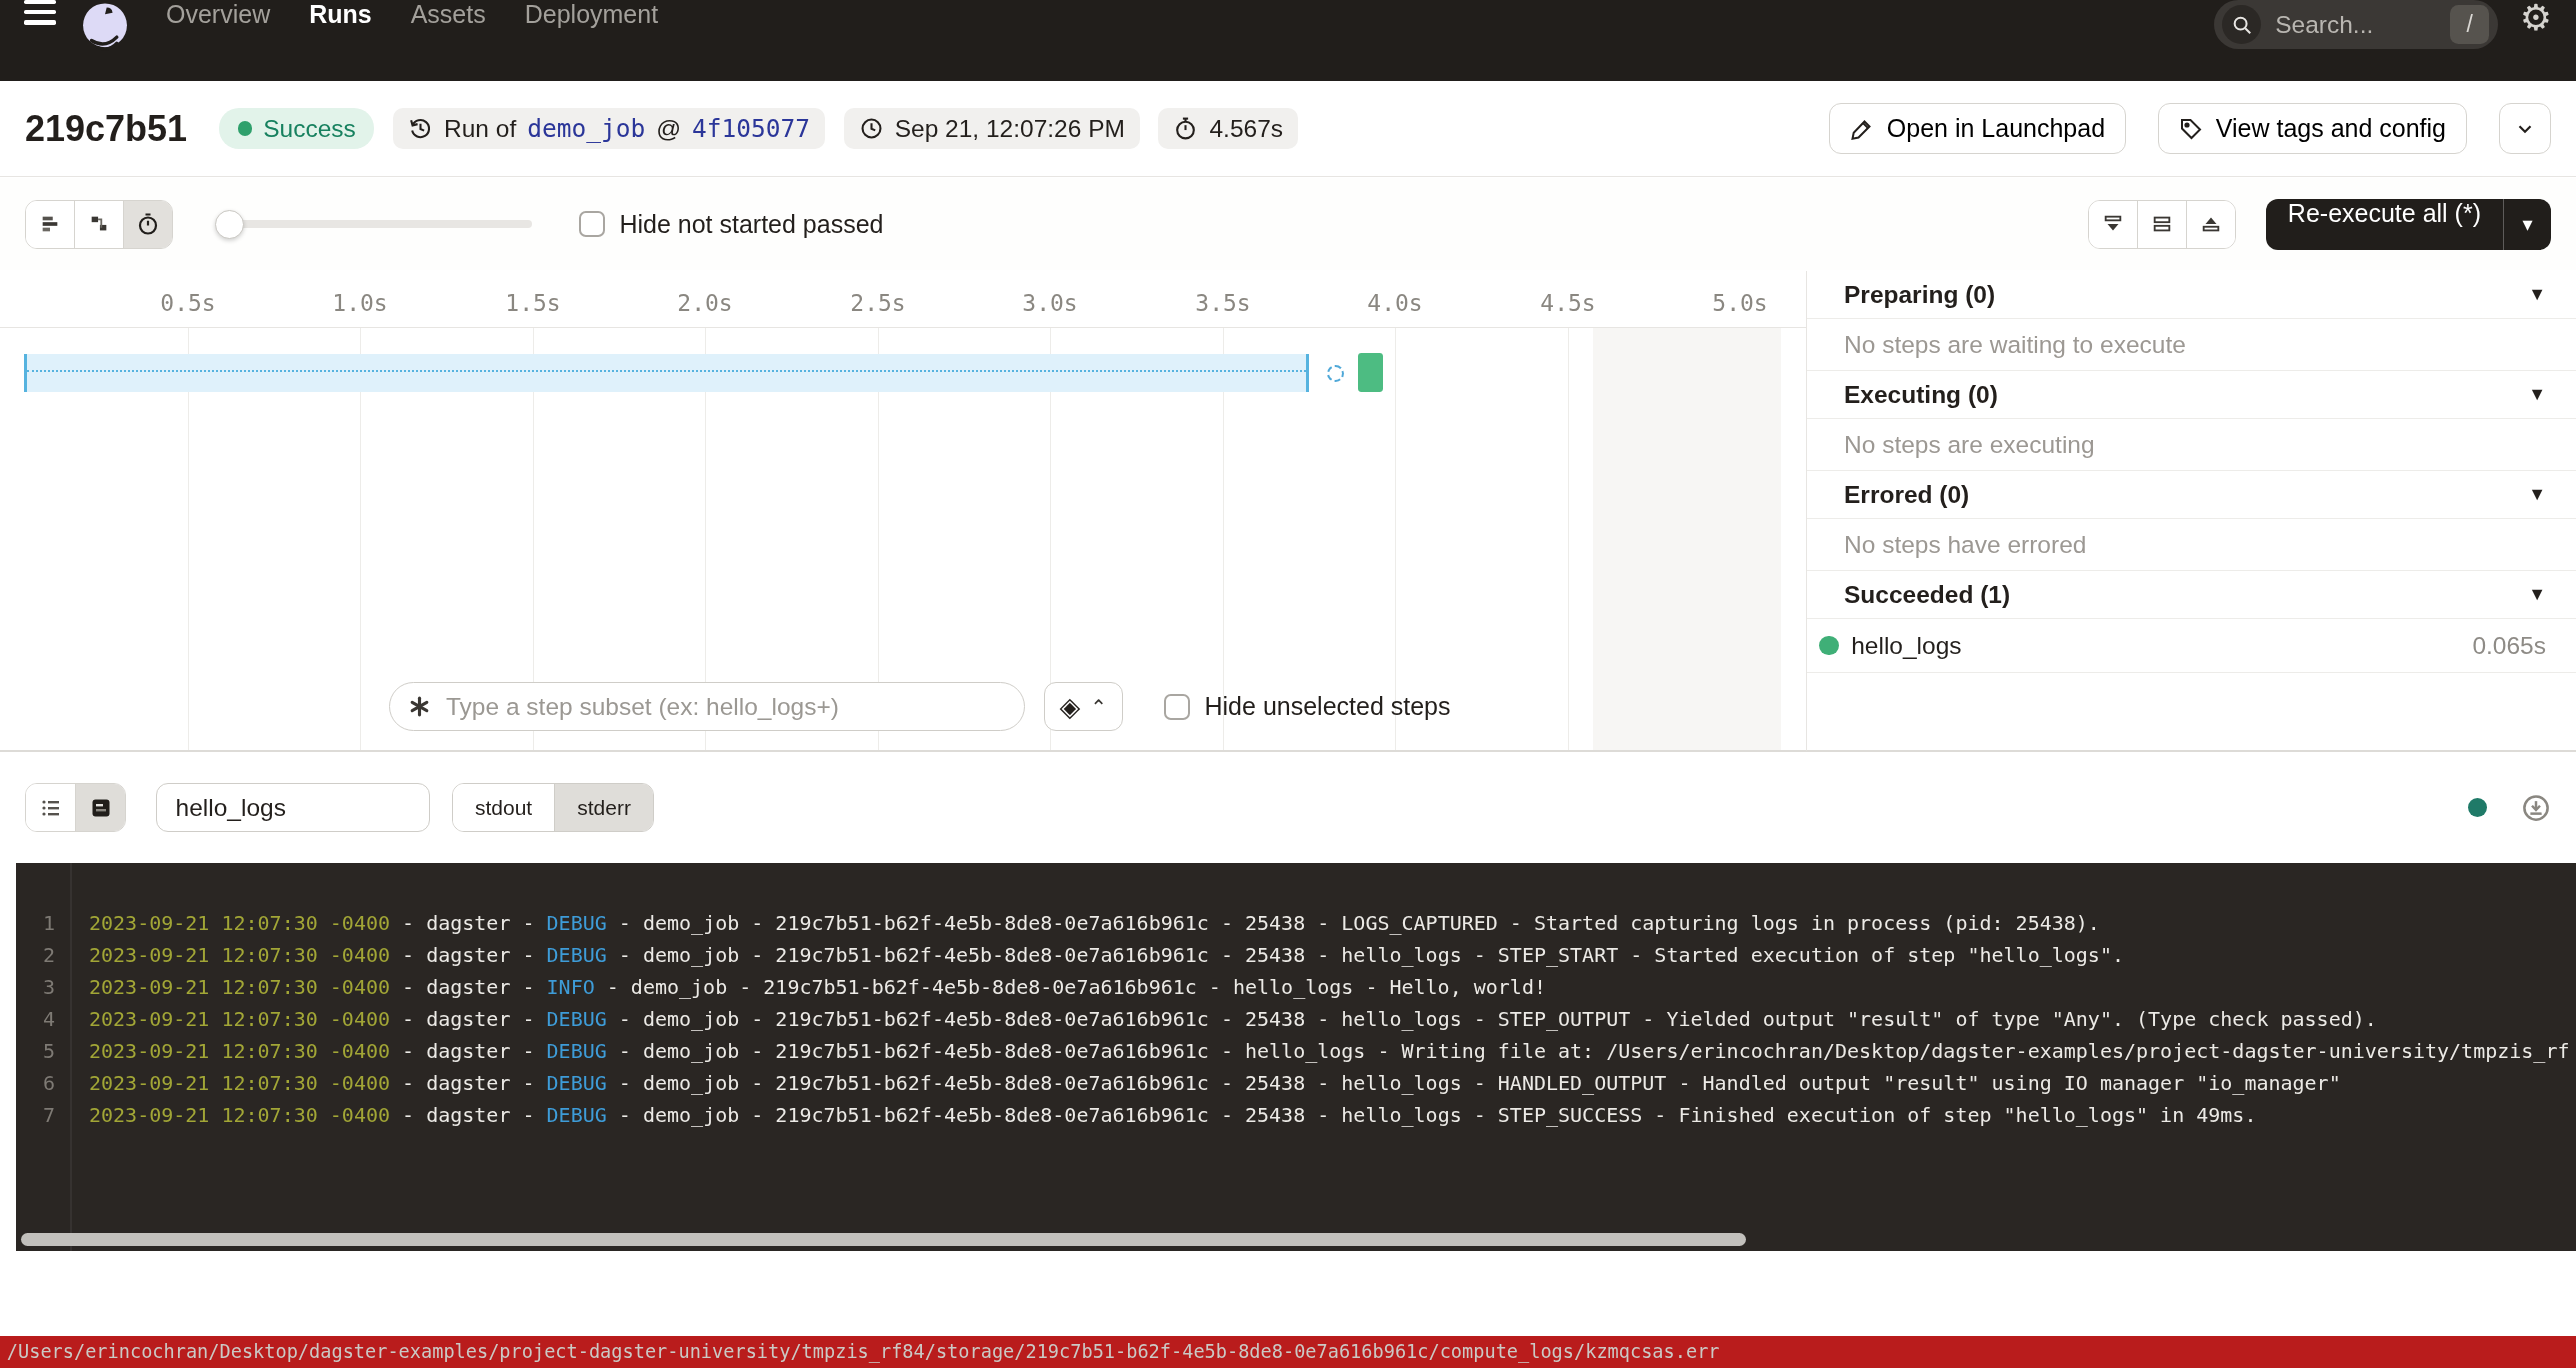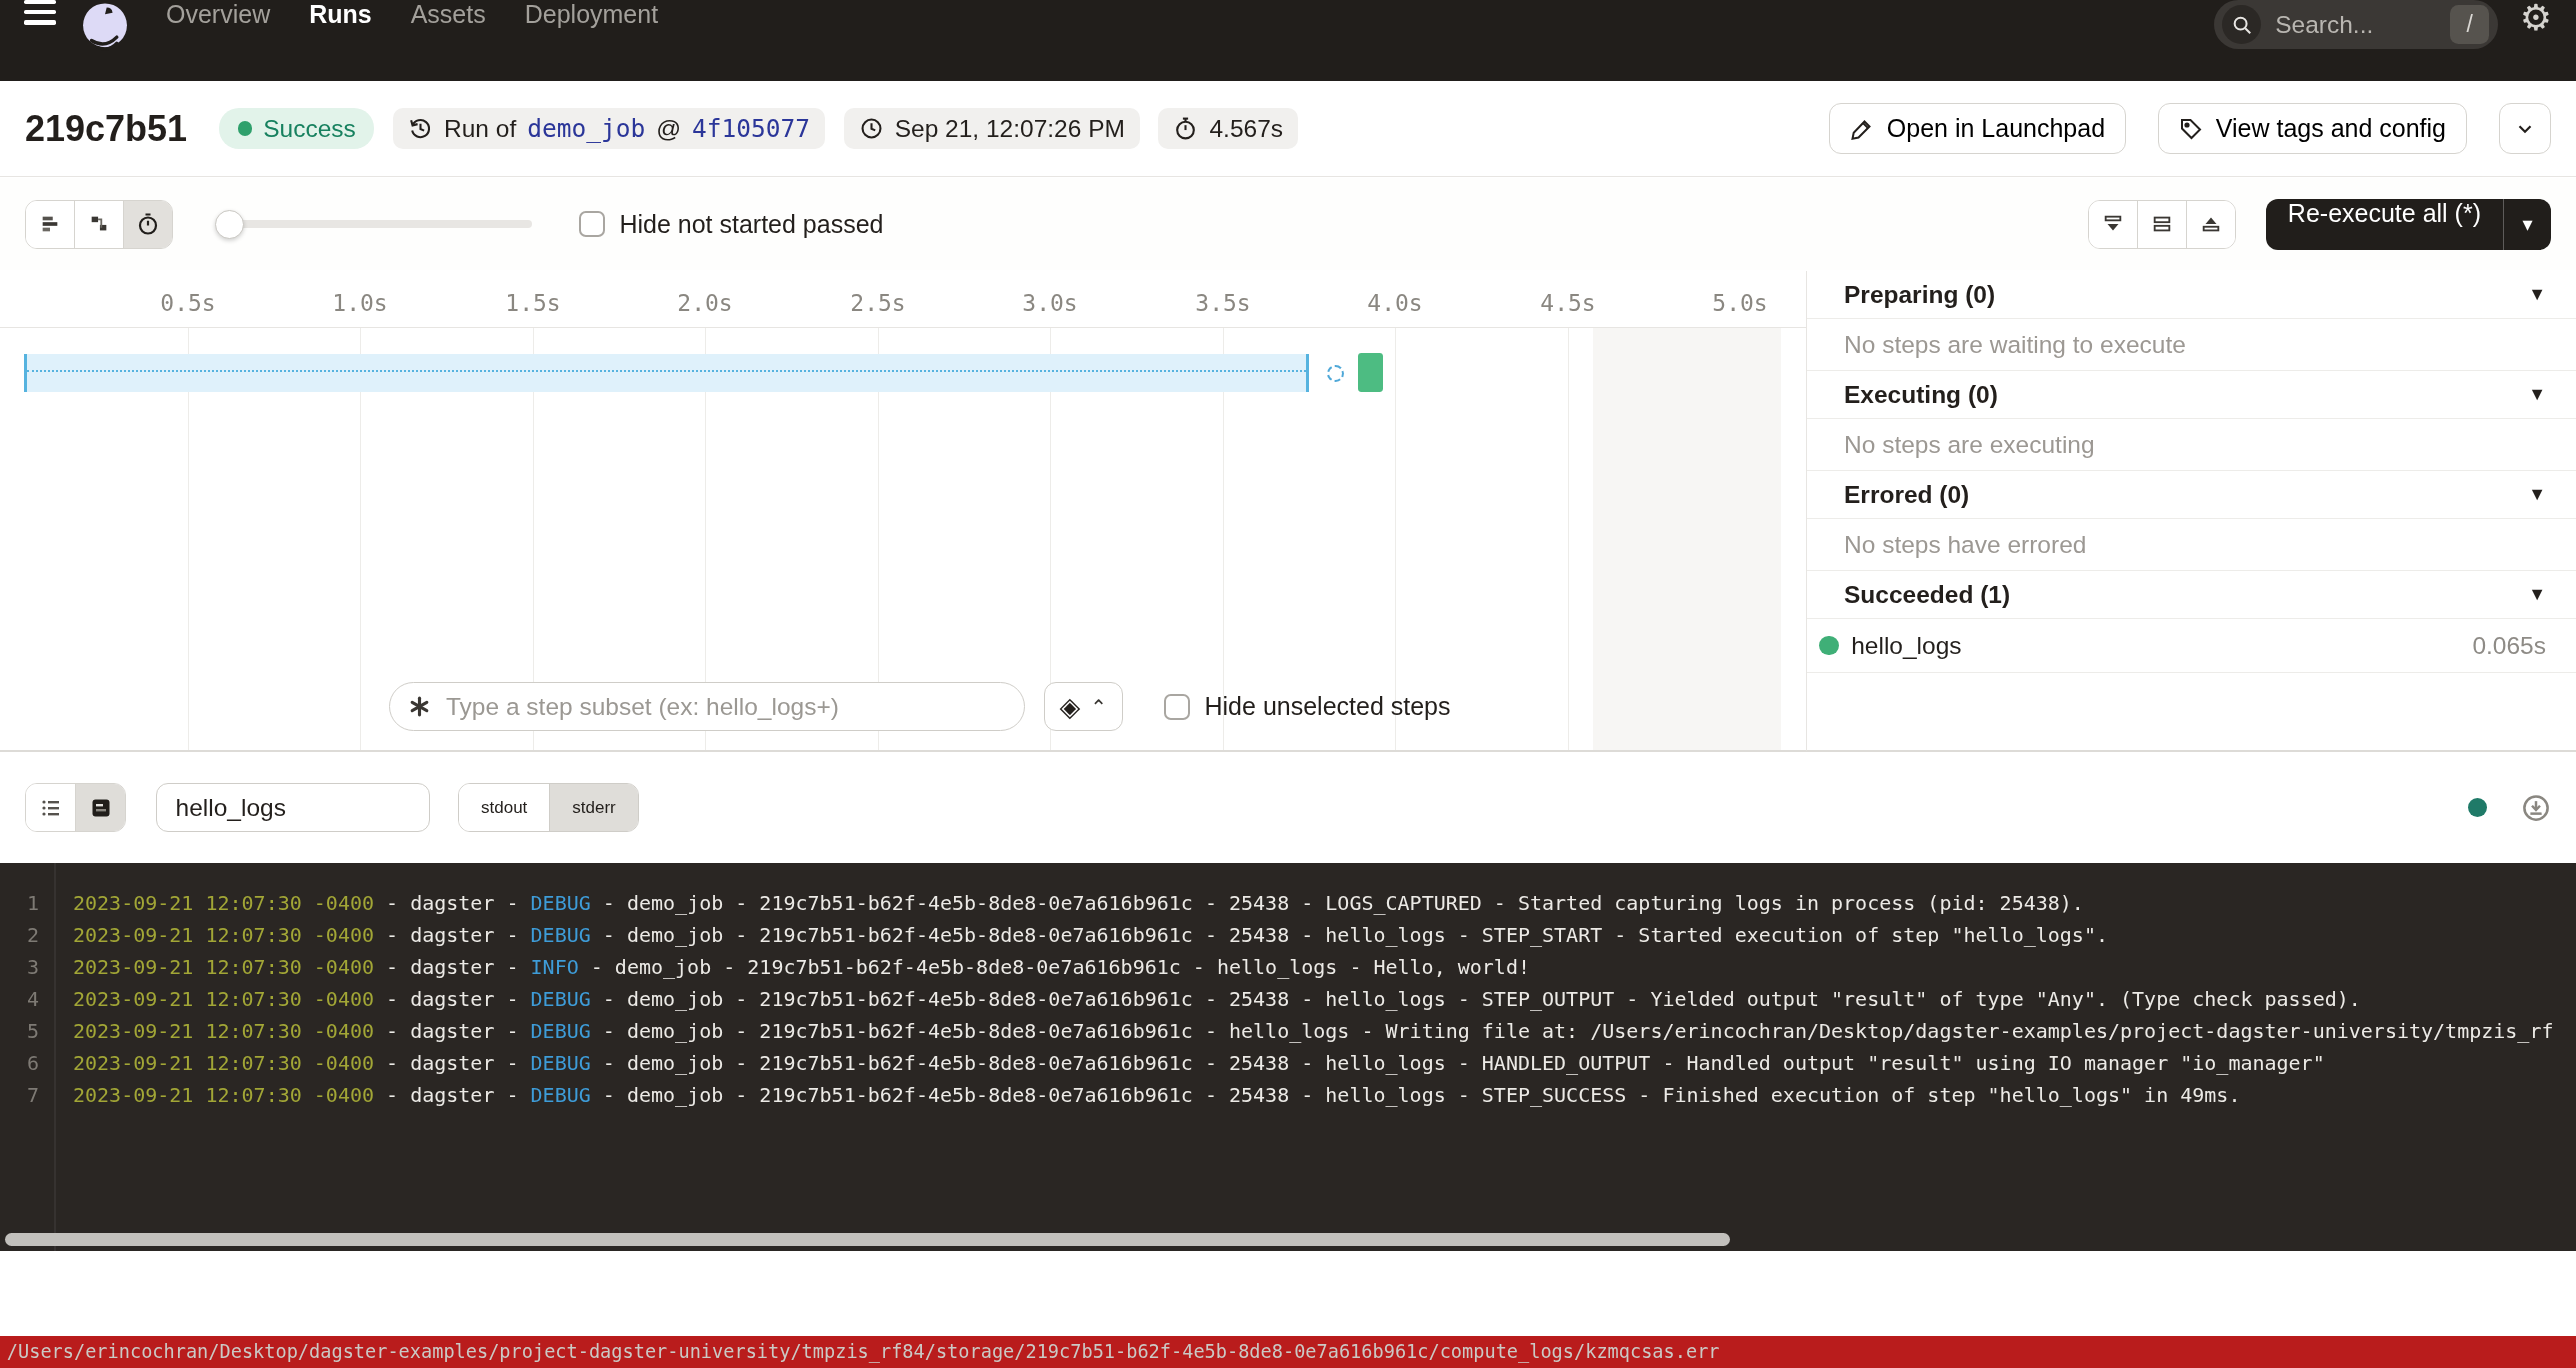--- a/index.html
+++ b/index.html
@@ -109,30 +109,30 @@
   .logbar{position:absolute;top:751px;left:0;right:0;height:112px;background:#fff;
           border-top:0.8px solid #DDDBD7;display:flex;align-items:center;padding:0 25px;box-sizing:border-box}
   .loggroup{display:flex;border:1.7px solid #D6D4CF;border-radius:12px;overflow:hidden;background:#fff}
   .lgbtn{width:49px;height:47px;display:flex;align-items:center;justify-content:center;
          background:#fff;border-left:1.7px solid #D6D4CF;cursor:pointer}
   .lgbtn:first-child{border-left:none}
   .lgbtn.active{background:#DFDDD9}
   .filterinput{width:274px;height:49px;border:1.7px solid #CFCDC8;border-radius:12px;margin-left:30px;
                font-size:24.5px;color:#231F1C;padding:0 18.6px;box-sizing:border-box;outline:none;
                font-family:"Liberation Sans",sans-serif;background:#fff}
-  .seg{display:flex;border:1.7px solid #CFCDC8;border-radius:12px;overflow:hidden;font-size:17px;
-       margin-left:28px;background:#fff}
+  .seg{display:flex;border:1.7px solid #CFCDC8;border-radius:12px;overflow:hidden;font-size:21px;
+       margin-left:22px;background:#fff}
   .segbtn{padding:0 22px;height:47px;display:flex;align-items:center;background:#fff;cursor:pointer}
   .segbtn.active{background:#DFDDD9;border-left:1.7px solid #CFCDC8}
   .logbar .right{margin-left:auto;display:flex;align-items:center;gap:34px}
   .logdot{width:19.5px;height:19.5px;border-radius:50%;background:#1F7A68}
 
   
-  .logarea{position:absolute;top:863px;left:0;right:0;height:388px;background:#2A2623;
-           overflow:hidden;padding-top:24px;box-sizing:border-box}
+  .logarea{position:absolute;top:863px;left:16px;right:0;height:388px;background:#2A2623;
+           overflow:hidden;padding-top:44px;box-sizing:border-box}
   .logarea::before{content:"";position:absolute;left:54px;top:0;bottom:0;width:1.7px;background:#363230}
   .logline{height:32px;line-height:32px;white-space:nowrap;font-size:20px;
            font-family:"DejaVu Sans Mono",monospace}
   .lnum{display:inline-block;width:39px;text-align:right;color:#7E7A74;margin-right:34px}
   .ts{color:#A2A636}
   .lvl{color:#3E9CD8}
   .txt{color:#ECEAE6}
   .hthumb{position:absolute;left:5px;bottom:5px;width:1725px;height:13.5px;background:#C2C0BC;
           border-radius:6.8px;cursor:pointer}
 

